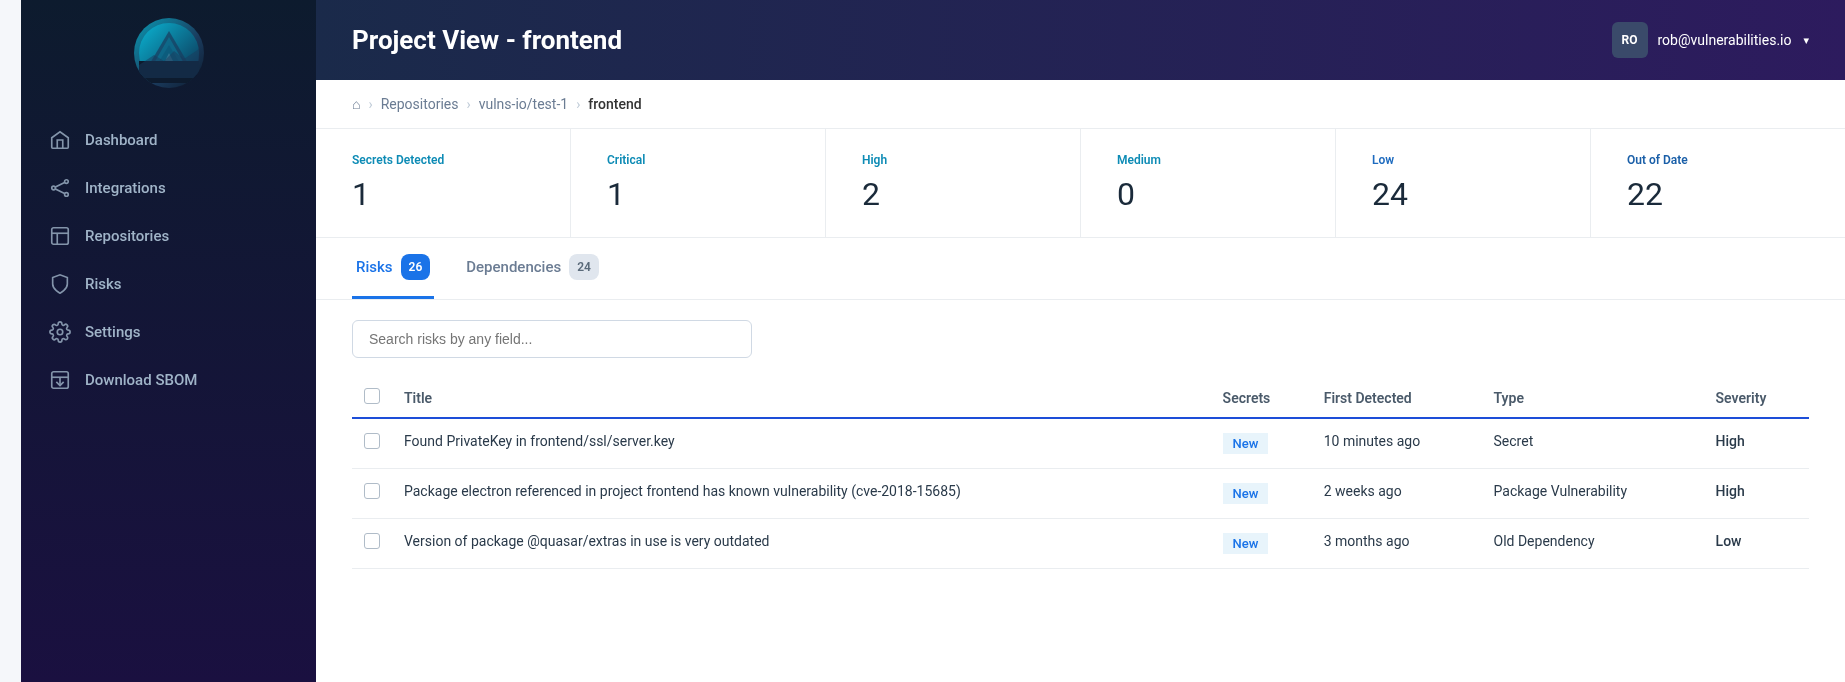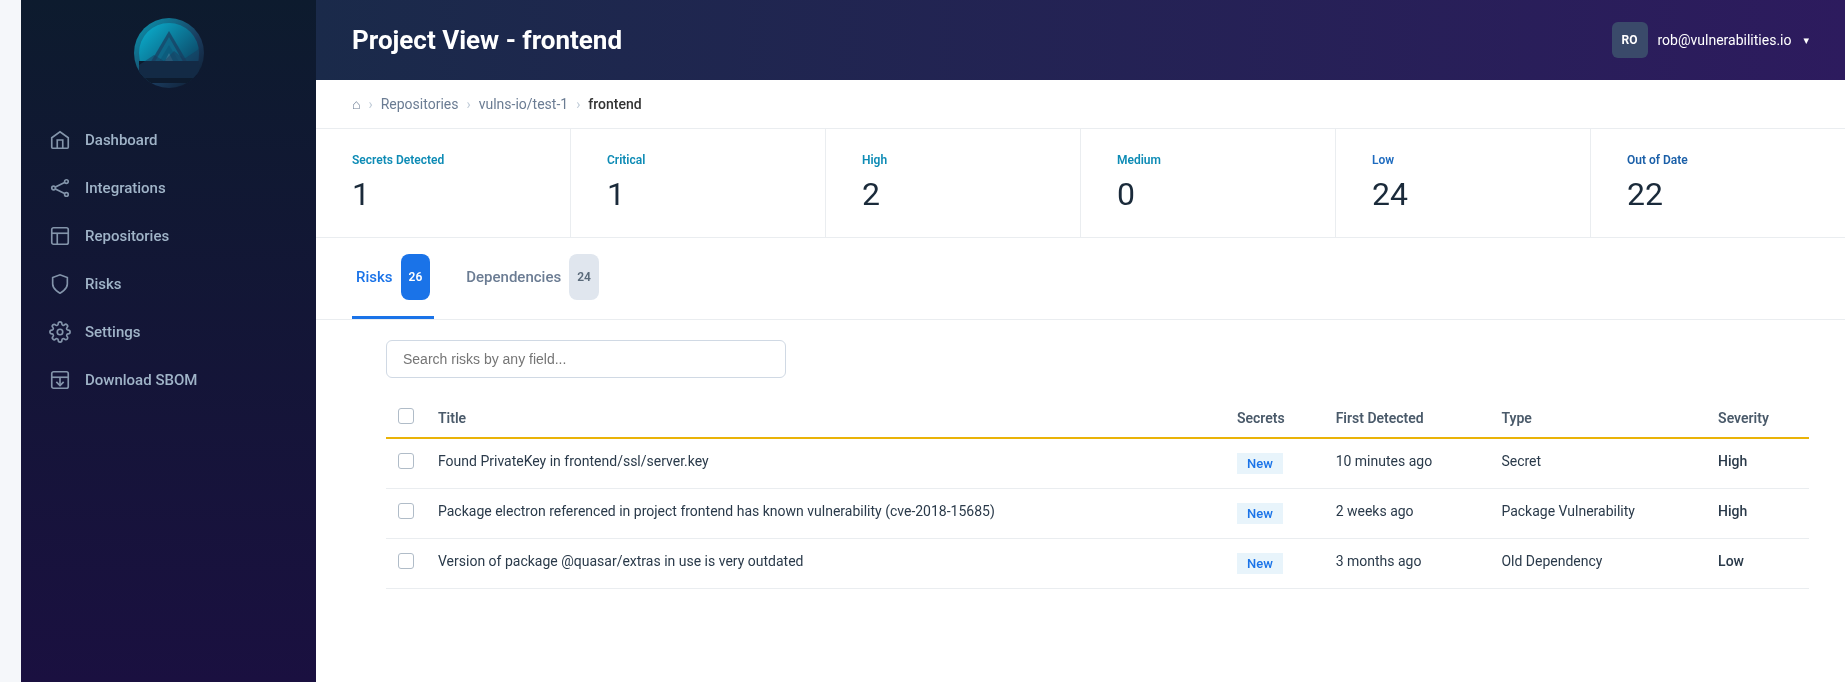--- a/index.html
+++ b/index.html
@@ -173,34 +173,33 @@
       border-bottom: 3px solid transparent;
     }
     .tab.active {
       color: #1a73e8;
       border-bottom: 3px solid #1a73e8;
     }
     .tab-badge {
       background: #1a73e8;
       color: #fff;
       border-radius: 8px;
-      padding: 16px 8px;
+      padding: 6px 8px;
       font-size: 12px;
       font-weight: 600;
     }
     .tab-badge.gray {
       background: #e0e6ee;
       color: #5a6a7a;
     }
 
     
     .table-area {
       padding: 20px 36px;
       background: #fff;
-      margin-left: 34px;
     }
     .search-bar {
       width: 400px;
       padding: 10px 16px;
       border: 1px solid #d0d9e4;
       border-radius: 6px;
       font-size: 14px;
       color: #888;
       background: #fff;
       outline: none;
@@ -210,21 +209,21 @@
     .risk-table {
       width: 100%;
       border-collapse: collapse;
     }
     .risk-table th {
       text-align: left;
       padding: 10px 12px;
       font-size: 14px;
       font-weight: 600;
       color: #4a5a6a;
-      border-bottom: 2px solid #eab308;
+      border-bottom: 2px solid #1d4ed8;
     }
     .risk-table td {
       padding: 14px 12px;
       font-size: 14px;
       color: #2a3a4a;
       border-bottom: 1px solid #eaedf0;
       vertical-align: top;
     }
     .cb-col { width: 40px; }
     .checkbox {

